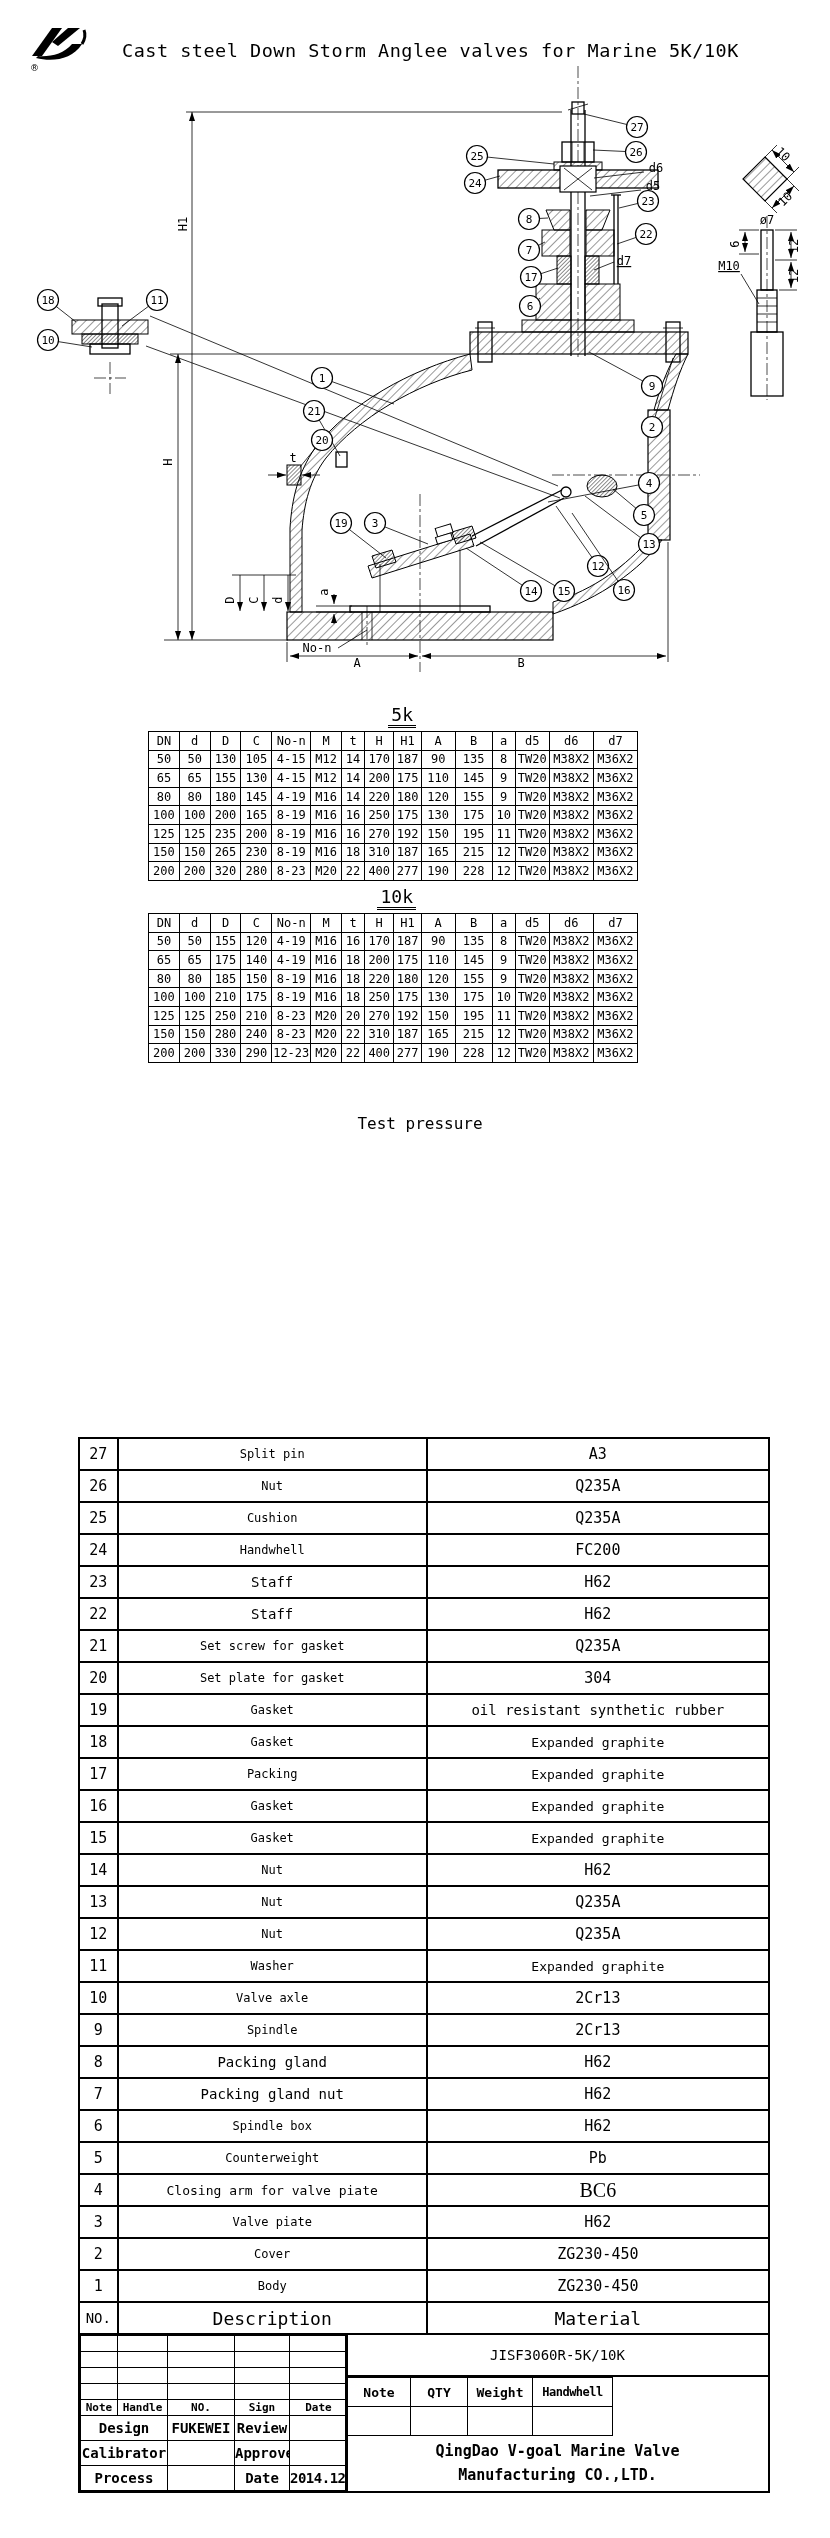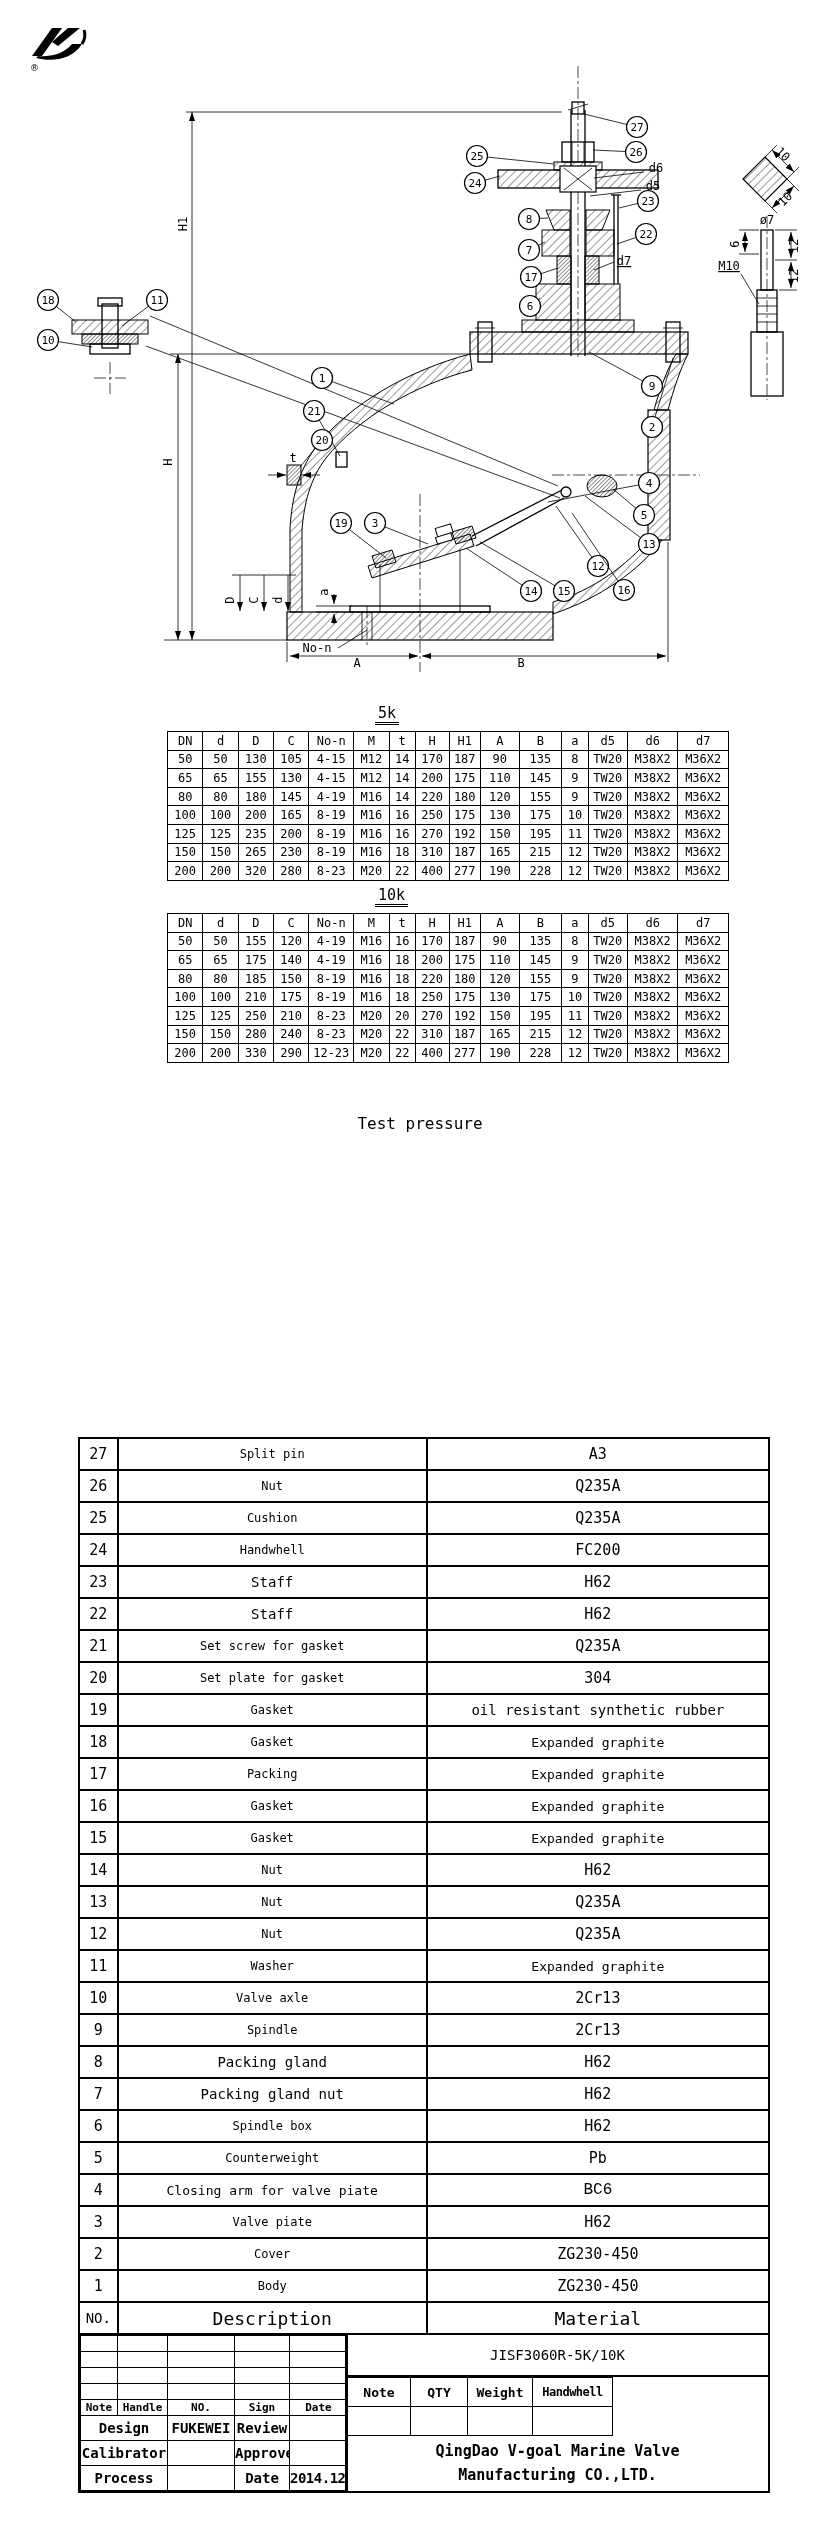--- a/index.html
+++ b/index.html
@@ -12,39 +12,39 @@
   .ol{fill:none;stroke:#000;stroke-width:1.3}
   .thin{fill:none;stroke:#000;stroke-width:.8}
   .cl{fill:none;stroke:#000;stroke-width:.7;stroke-dasharray:12 3 3 3}
   .dl{fill:none;stroke:#000;stroke-width:.8;marker-start:url(#ar);marker-end:url(#ar)}
   .dle{fill:none;stroke:#000;stroke-width:.8;marker-end:url(#ar)}
   .bal{fill:#fff;stroke:#000;stroke-width:1.2}
   .baltxt{font:11px "DejaVu Sans Mono",monospace;text-anchor:middle}
   .dim{font:12px "DejaVu Sans Mono",monospace;text-anchor:middle}
   .und{text-decoration:underline}
   
-  .tlabel{position:absolute;left:375px;width:52px;text-align:left;font-size:15px}
+  .tlabel{position:absolute;left:364px;width:52px;text-align:right;font-size:18px}
   .tlabel span{border-bottom:3px double #000;padding:0 3px}
-  .dimtbl{position:absolute;left:167px;width:562px;border-collapse:collapse;table-layout:fixed}
+  .dimtbl{position:absolute;left:148px;width:490px;border-collapse:collapse;table-layout:fixed}
   .dimtbl th,.dimtbl td{border:1.5px solid #000;font:12px "DejaVu Sans Mono",monospace;
         font-weight:normal;text-align:center;padding:0;height:17.6px;overflow:hidden;white-space:nowrap}
   
   #tp-title{left:300px;top:1114px;width:240px;text-align:center;font-size:16px}
   #tp-table{position:absolute;left:58px;top:1140px;width:712px;border-collapse:collapse;table-layout:fixed}
   #tp-table th,#tp-table td{border:2px solid #000;font:15px "DejaVu Sans Mono",monospace;
         font-weight:normal;text-align:center;padding:0;white-space:pre-line}
   #tp-table th{height:56px}
   #tp-table td{height:36px}
   
   #parts{position:absolute;left:78px;top:1437px;width:692px;border-collapse:collapse;table-layout:fixed}
   #parts td{border:2px solid #000;height:30px;text-align:center;padding:0;font:15px "DejaVu Sans Mono",monospace;white-space:nowrap;overflow:hidden}
   #parts td.pdesc{font-size:12px}
   #parts td.sm{font-size:14px}
   #parts td.xs{font-size:13px}
-  #parts td.big{font-size:16px;font-family:Liberation Mono, monospace}
+  #parts td.big{font-size:20px;font-family:Liberation Serif, serif}
   #parts tr.phead td{font-size:18px}
   #parts tr.phead td.pno{font-size:14px}
   
   #tblock{position:absolute;left:78px;top:2333px;width:692px;height:160px;border:2.5px solid #000;display:flex;box-sizing:border-box}
   .tb-left{width:267px;border-right:2px solid #000;box-sizing:border-box}
   .tbl-left{border-collapse:collapse;table-layout:fixed;width:267px}
   .tbl-left td{border:1.5px solid #000;font:11px "DejaVu Sans Mono",monospace;font-weight:bold;
         text-align:center;padding:0;height:15px;overflow:hidden;white-space:nowrap}
   .tbl-left tr.r2 td{height:24px;font-size:14px}
   .tbl-left td.date{font-size:10px;letter-spacing:-.5px}
@@ -65,20 +65,21 @@
 
   <div class="abs" style="left:28px;top:22px;width:62px;height:50px">
     <svg width="62" height="50" viewBox="0 0 62 50">
       <path d="M4,34 L24,6 L34,6 L14,34 Z" fill="#000"></path>
       <path d="M24,20 L40,6 L52,6 L30,24 Z" fill="#000"></path>
       <path d="M8,36 C24,40 44,38 54,22 L44,22 C36,32 22,35 10,34 Z" fill="#000"></path>
       <path d="M54,22 C57,17 58,13 56,8" fill="none" stroke="#000" stroke-width="3"></path>
       <text x="2" y="49" font-size="9" font-family="DejaVu Sans,sans-serif">®</text>
     </svg>
   </div>
+  <div class="abs" id="title">Cast steel Down Storm Anglee valves for Marine 5K/10K</div>
 
   <svg id="dwg" viewBox="0 0 830 680">
     <defs>
       <pattern id="h1" width="6" height="6" patternUnits="userSpaceOnUse" patternTransform="rotate(45)">
         <line x1="0" y1="0" x2="0" y2="6" stroke="#000" stroke-width="0.8"></line>
       </pattern>
       <pattern id="h2" width="2.8" height="2.8" patternUnits="userSpaceOnUse" patternTransform="rotate(45)">
         <line x1="0" y1="0" x2="0" y2="2.8" stroke="#000" stroke-width="0.9"></line>
       </pattern>
       <marker id="ar" markerWidth="10" markerHeight="8" refX="9" refY="4" orient="auto-start-reverse" markerUnits="userSpaceOnUse">

